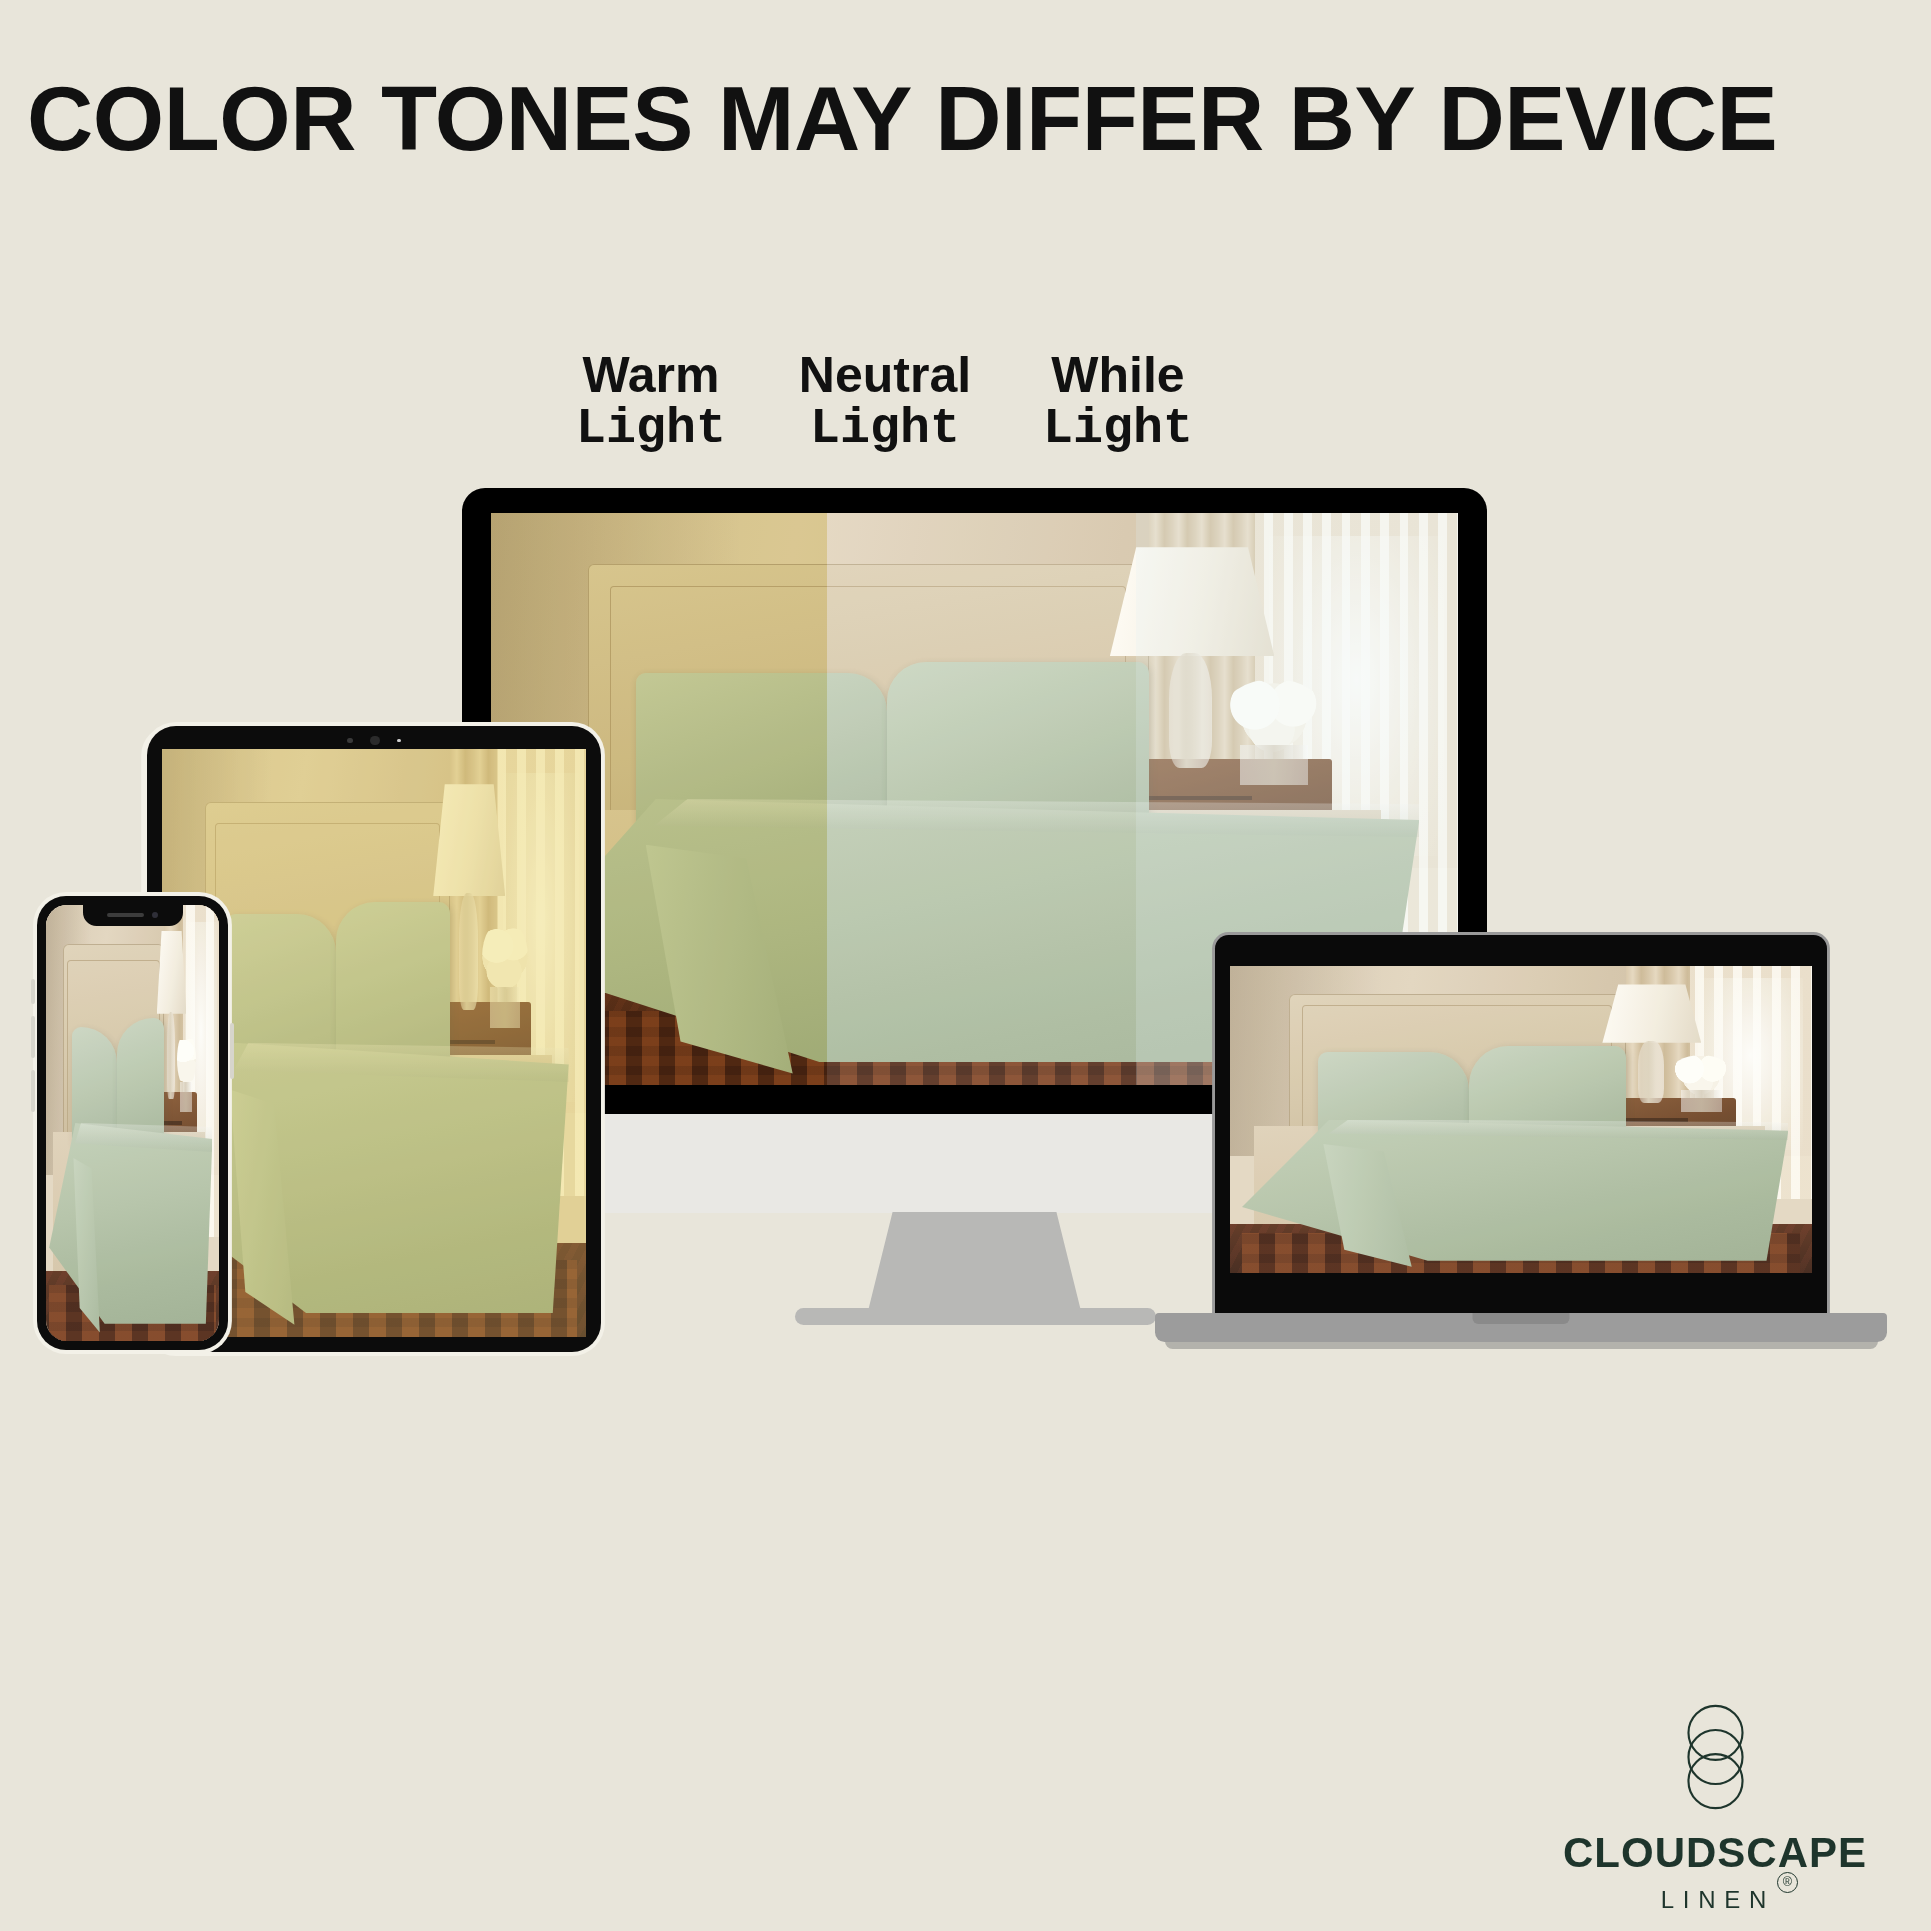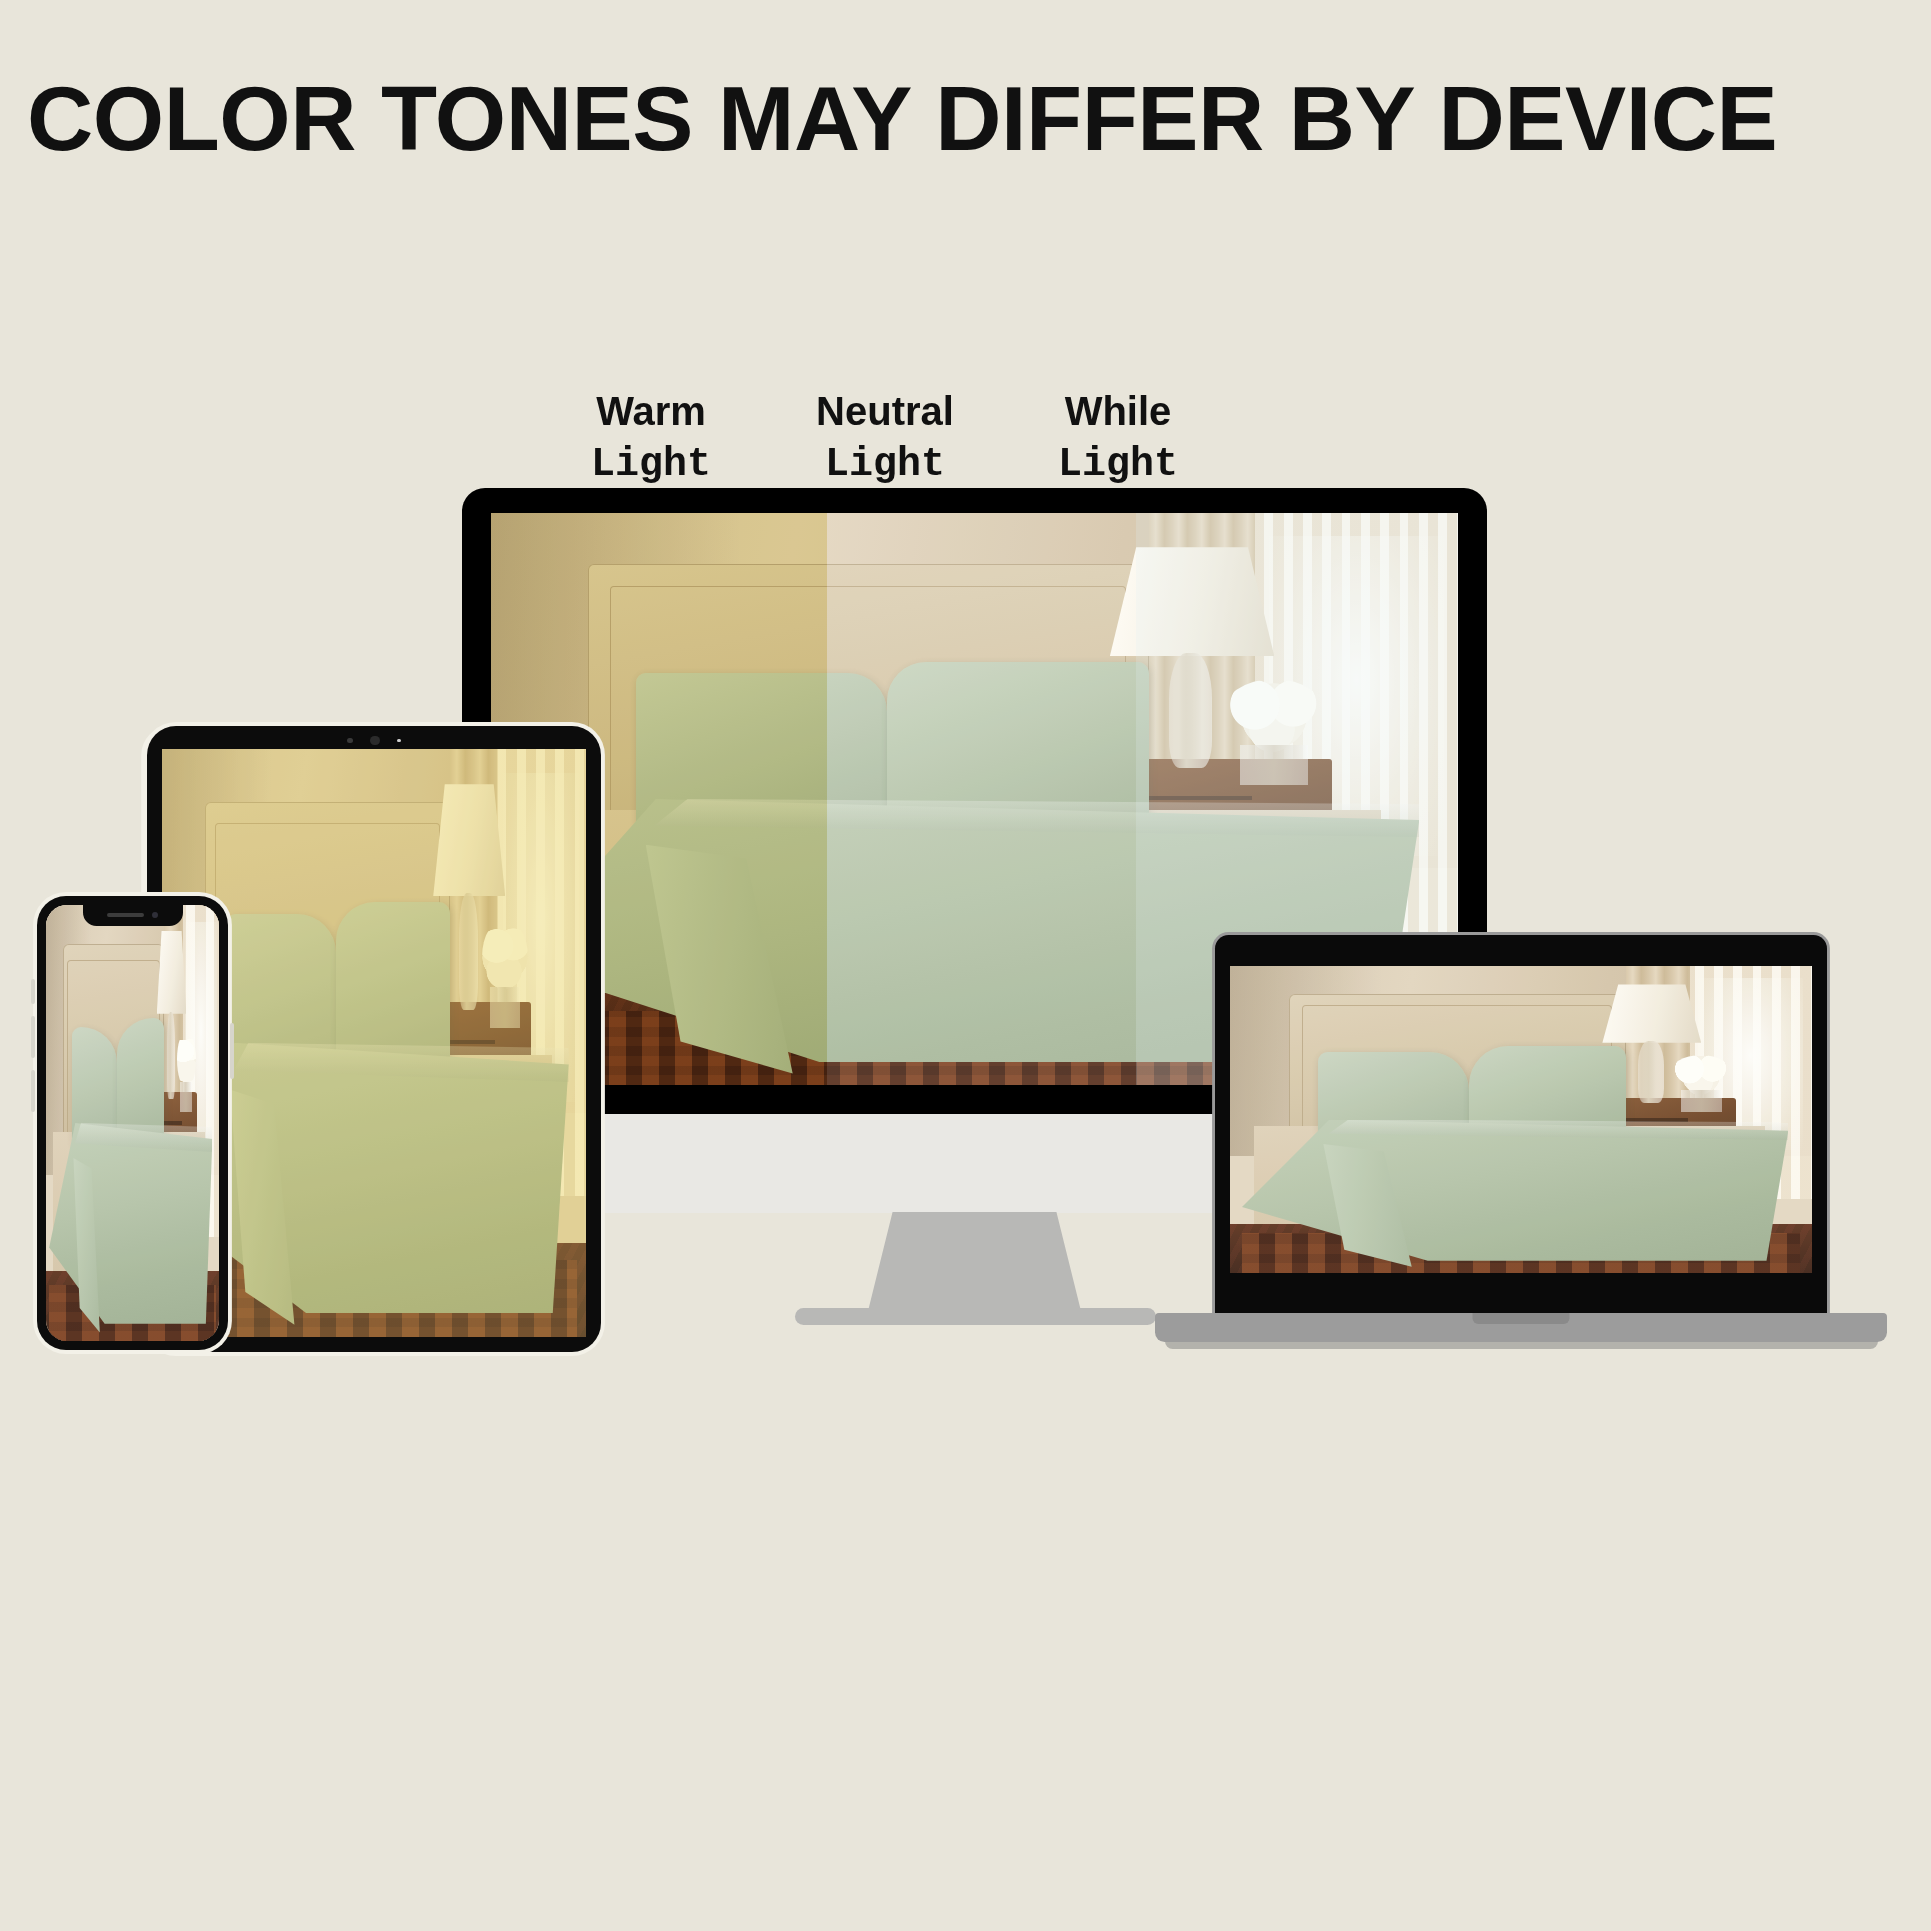--- a/index.html
+++ b/index.html
@@ -41,25 +41,24 @@
     transform: scaleX(1.02);
     transform-origin: left center;
   }
 
   
   .zone-label {
     position: absolute;
     text-align: center;
     font-family: "Liberation Sans", sans-serif;
     font-weight: 700;
-    font-size: 40px;
+    font-size: 50px;
     line-height: 54px;
     color: #111111;
     width: 232px;
-    margin-top: 36px;
   }
   .zone-label .l2 { display: block; font-family: Liberation Mono, monospace; }
   #zl-warm   { left: 535px; top: 348px; }
   #zl-neutral{ left: 769px; top: 348px; }
   #zl-cool   { left: 1002px; top: 348px; }
 
   
   
   .photo {
     position: absolute;
@@ -540,15 +539,30 @@
         <div class="pillow-r"></div>
         <div class="duvet"></div>
         <div class="duvet-fold"></div>
         <div class="duvet-drop"></div>
         <div class="cast-neutral"></div>
       </div>
     </div>
   </div>
 
 
+  <div id="logo">
+    <svg id="logo-mark" width="83" height="116" viewBox="0 0 86 120">
+      <circle cx="43" cy="35" r="28" fill="none" stroke="#1E352C" stroke-width="2.2"></circle>
+      <circle cx="43" cy="85" r="28" fill="none" stroke="#1E352C" stroke-width="2.2"></circle>
+      <circle cx="23" cy="60" r="28" fill="none" stroke="#1E352C" stroke-width="2.2" clip-path="inset(0 0 0 0)" opacity="0"></circle>
+      <path d="M43 7 A28 28 0 0 1 43 63 A28 28 0 0 0 43 7 Z" fill="none" stroke="#1E352C" stroke-width="0"></path>
+      <path d="M15 60 A28 28 0 0 1 43 32 A28 28 0 0 1 71 60" fill="none" stroke="#1E352C" stroke-width="2.2"></path>
+      <path d="M15 60 A28 28 0 0 0 43 88 A28 28 0 0 0 71 60" fill="none" stroke="#1E352C" stroke-width="2.2"></path>
+    </svg>
+    <div id="logo-word">CLOUDSCAPE</div>
+    <div id="logo-sub-wrap">
+      <span id="logo-sub">LINEN</span>
+      <span id="logo-reg">®</span>
+    </div>
+  </div>
 
 </div>
 
 
 </body></html>

